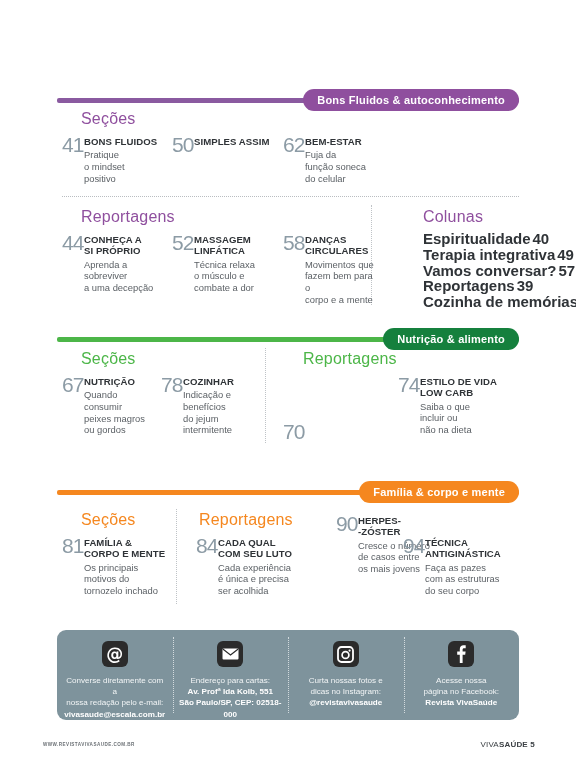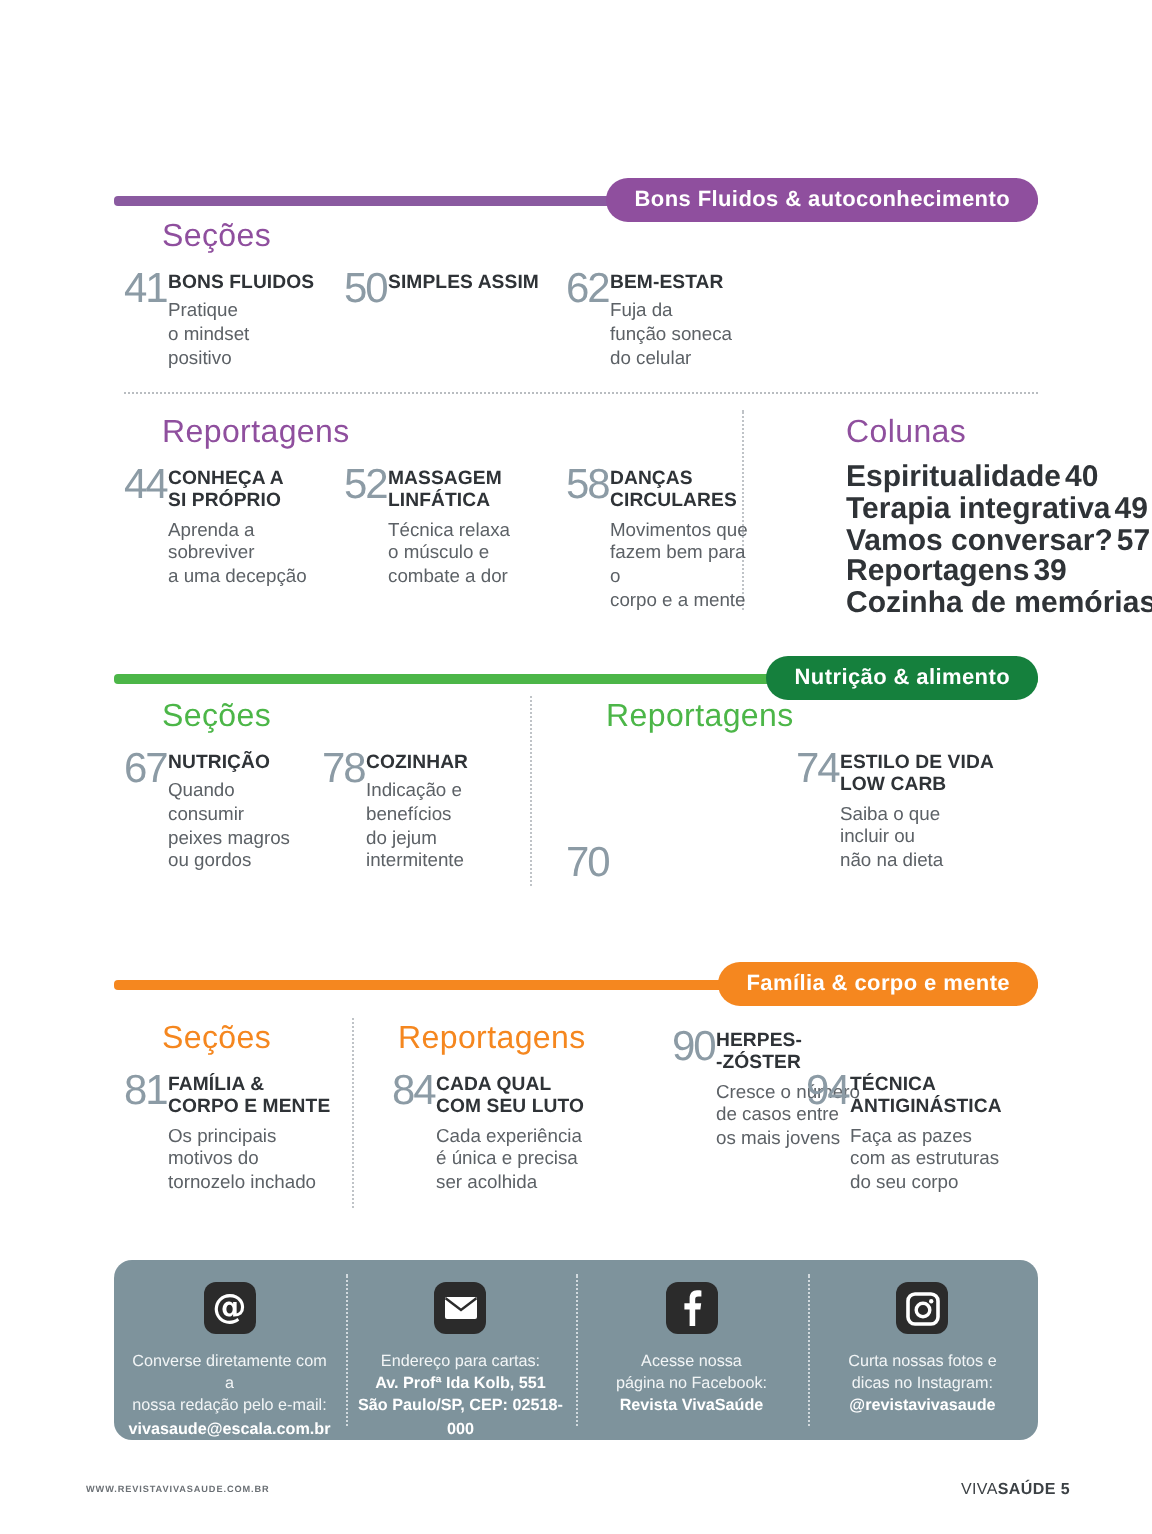--- a/index.html
+++ b/index.html
@@ -394,46 +394,46 @@
         </svg>
       </div>
       <div class="c-txt">
         <span>Endereço para cartas:</span>
         <span class="b">Av. Profª Ida Kolb, 551<br>São Paulo/SP, CEP: 02518-000</span>
       </div>
     </div>
 
     <div class="contact-cell">
       <div class="ic">
-        <svg width="10" height="18" viewBox="0 0 10 18">
-          <path d="M6.6 18 V9.8 H9.2 L9.6 6.6 H6.6 V4.7 C6.6 3.8 6.9 3.2 8.2 3.2 H9.7 V0.3 C9.4 0.25 8.5 0.15 7.5 0.15 C5.3 0.15 3.8 1.5 3.8 4.3 V6.6 H1.2 V9.8 H3.8 V18 Z" fill="#ffffff"></path>
-        </svg>
-      </div>
-      <div class="c-txt">
-        <span>Acesse nossa</span><br>
-        <span>página no Facebook:</span>
-        <span class="b">Revista VivaSaúde</span>
-      </div>
-    </div>
-
-    <div class="contact-cell">
-      <div class="ic">
         <svg width="17" height="17" viewBox="0 0 17 17">
           <rect x="1" y="1" width="15" height="15" rx="3.5" fill="none" stroke="#ffffff" stroke-width="1.8"></rect>
           <circle cx="8.5" cy="9" r="3.4" fill="none" stroke="#ffffff" stroke-width="1.7"></circle>
           <circle cx="12.6" cy="4.6" r="1.1" fill="#ffffff"></circle>
         </svg>
       </div>
       <div class="c-txt">
         <span>Curta nossas fotos e</span><br>
         <span>dicas no Instagram:</span>
         <span class="b">@revistavivasaude</span>
       </div>
     </div>
 
+    <div class="contact-cell">
+      <div class="ic">
+        <svg width="10" height="18" viewBox="0 0 10 18">
+          <path d="M6.6 18 V9.8 H9.2 L9.6 6.6 H6.6 V4.7 C6.6 3.8 6.9 3.2 8.2 3.2 H9.7 V0.3 C9.4 0.25 8.5 0.15 7.5 0.15 C5.3 0.15 3.8 1.5 3.8 4.3 V6.6 H1.2 V9.8 H3.8 V18 Z" fill="#ffffff"></path>
+        </svg>
+      </div>
+      <div class="c-txt">
+        <span>Acesse nossa</span><br>
+        <span>página no Facebook:</span>
+        <span class="b">Revista VivaSaúde</span>
+      </div>
+    </div>
+
   </div>
 
   <div class="foot-left">WWW.REVISTAVIVASAUDE.COM.BR</div>
   <div class="foot-right">
     <span class="lt">VIVA</span><span class="bd">SAÚDE</span>
     <span class="bd">5</span>
   </div>
 
 </div>
 

